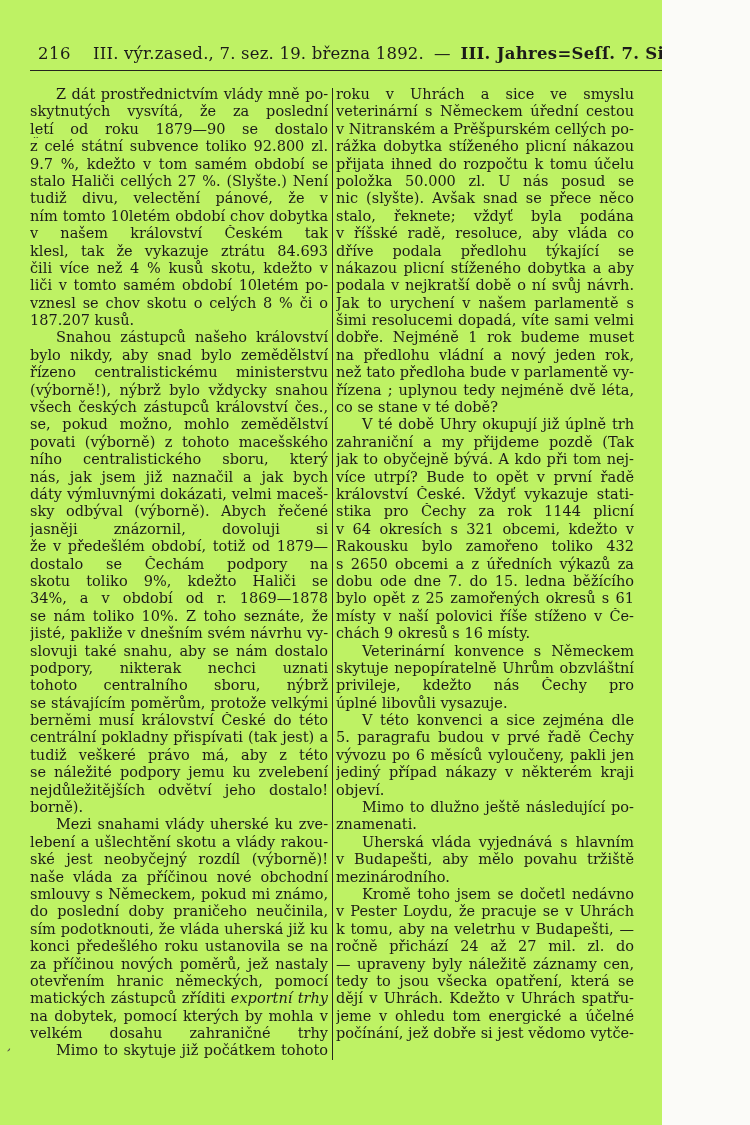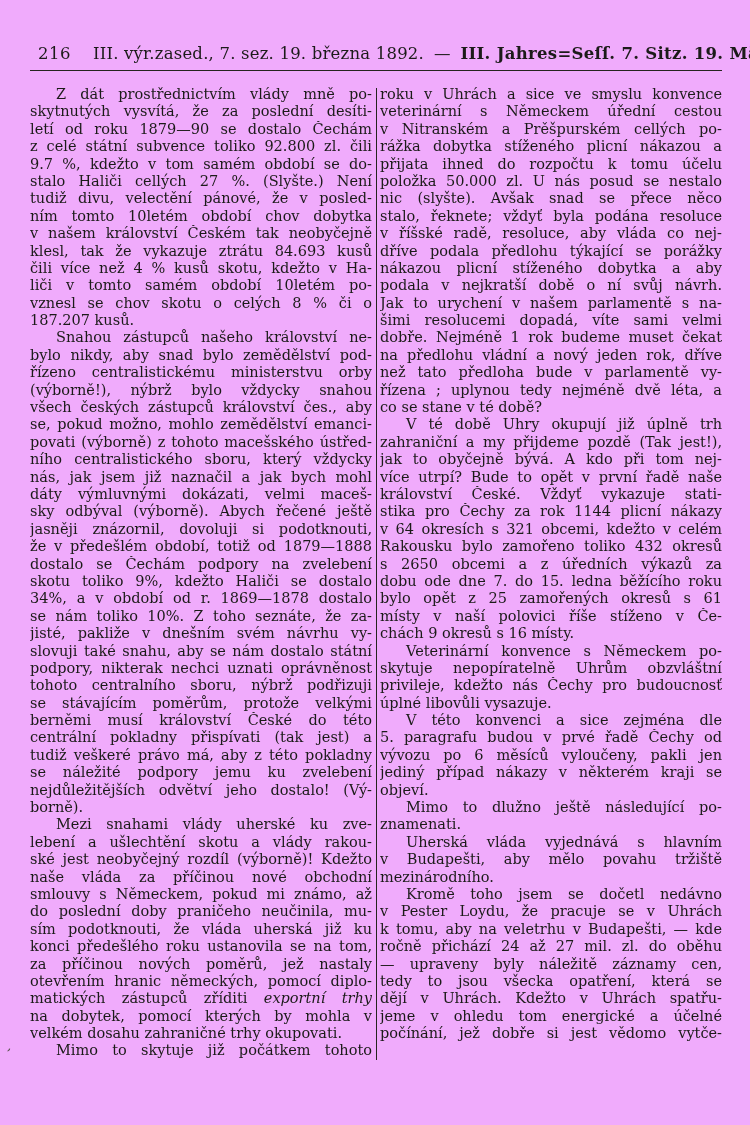--- a/index.html
+++ b/index.html
@@ -1,21 +1,21 @@
 <!DOCTYPE html>
 <html><head>
 <meta charset="utf-8">
 <style>
   html, body { margin: 0; padding: 0; background: #fbfbf8; }
   .page {
     position: relative;
-    width: 750px;
+    width: 662px;
     height: 1125px;
     box-sizing: border-box;
-    background: #f0abfc;
+    background: #bef264;
     color: #1c1b19;
     font-family: "DejaVu Serif", "Liberation Serif", serif;
     padding: 44px 28px 0 30px;
     overflow: hidden;
   }
   .running-header {
     display: flex;
     align-items: baseline;
     font-size: 16.5px;
     white-space: nowrap;

